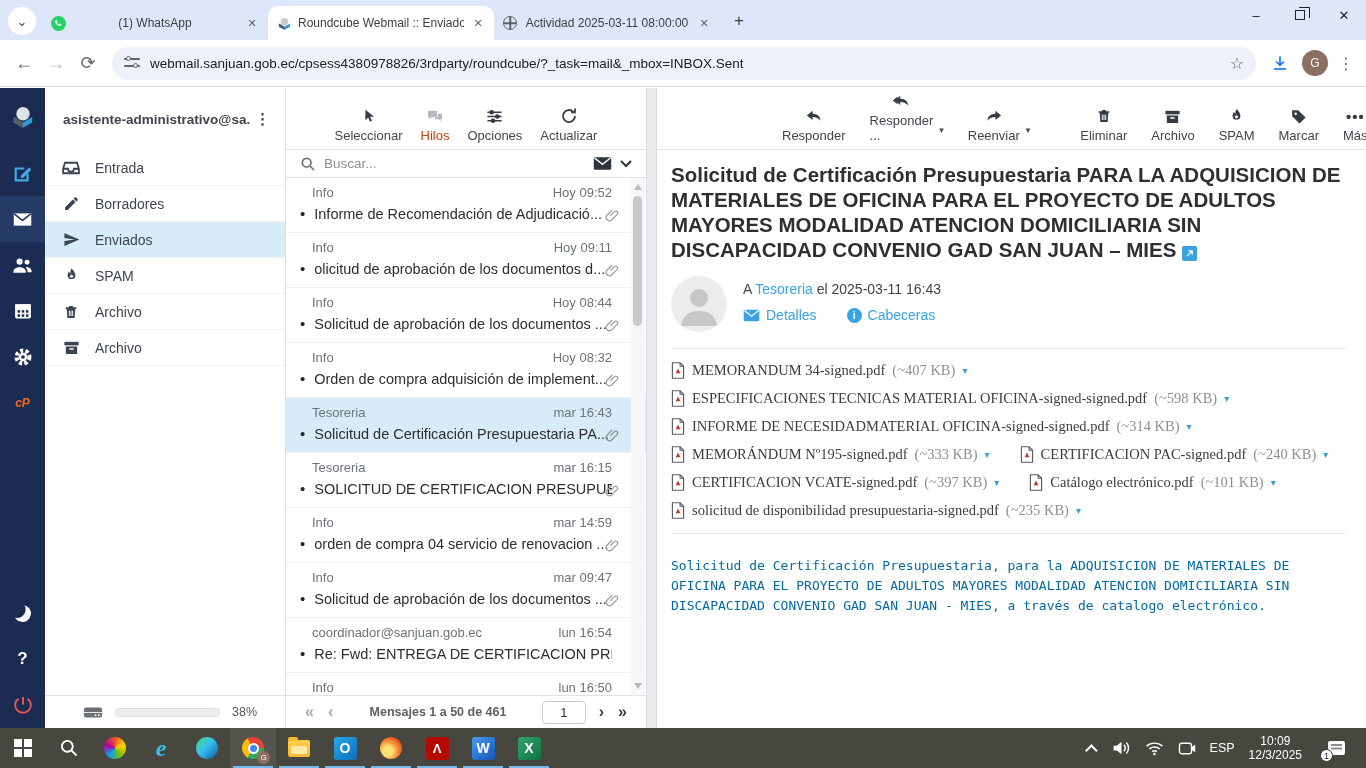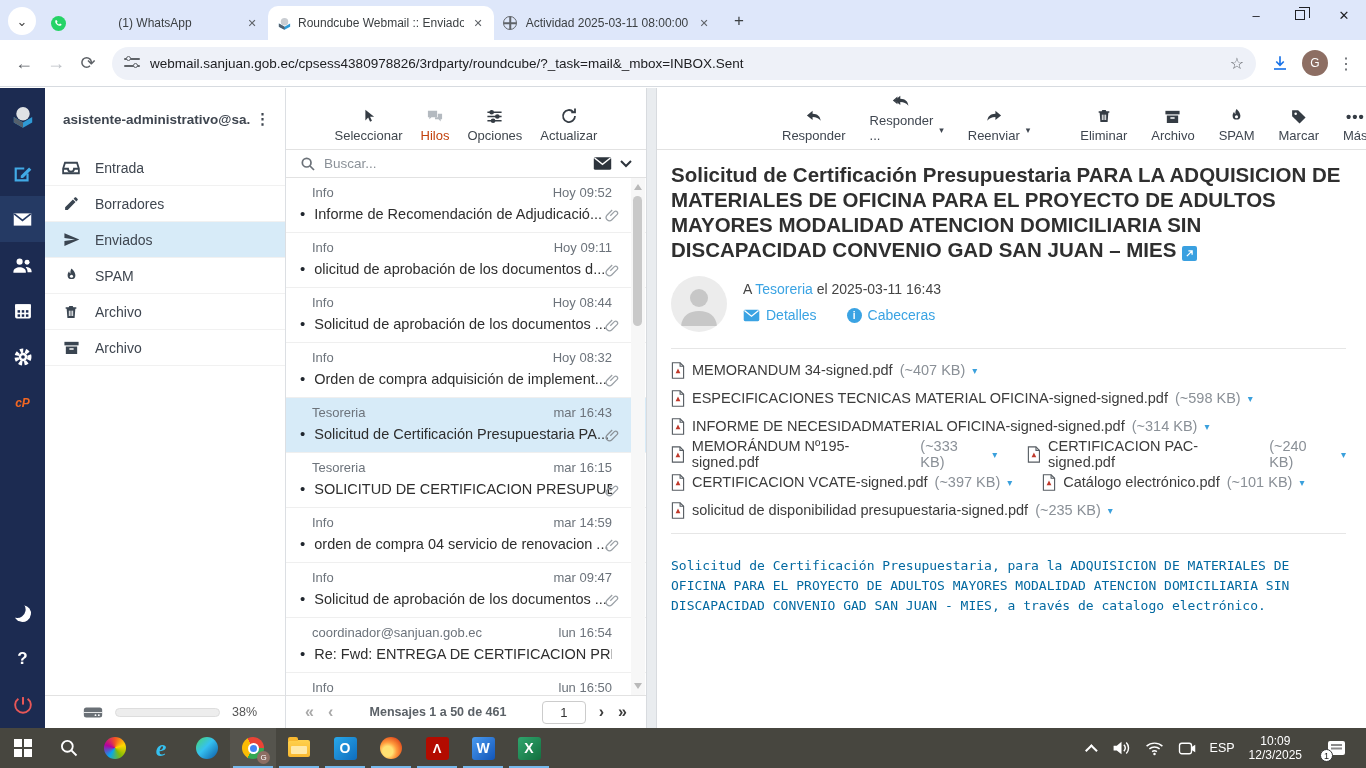--- a/index.html
+++ b/index.html
@@ -98,21 +98,21 @@
   .msgbody{flex:1;overflow:hidden;padding:12px 20px 0 14px;}
   .subject{font-size:20.5px;font-weight:bold;color:#2f2f2f;line-height:25px;max-width:690px;}
   .extlink{display:inline-flex;width:15px;height:15px;background:#3aa0e0;border-radius:2px;vertical-align:-1px;align-items:center;justify-content:center;margin-left:6px;}
   .senderblk{display:flex;margin-top:14px;}
   .avatar-ph{width:56px;height:56px;border-radius:50%;background:#ececec;overflow:hidden;display:flex;align-items:center;justify-content:center;}
   .sinfo{margin-left:16px;padding-top:5px;font-size:14px;color:#444;}
   .sinfo .lnk{color:#3aa3e3;}
   .slinks{display:flex;gap:30px;margin-top:10px;align-items:center;}
   .slink{display:flex;align-items:center;gap:6px;color:#3aa3e3;font-size:14px;}
   .info-ic{width:15px;height:15px;border-radius:50%;background:#3aa3e3;color:#fff;font-size:10px;font-weight:bold;display:flex;align-items:center;justify-content:center;}
-  .attbox{margin-top:16px;border-top:1px solid #e6e6e6;border-bottom:1px solid #e6e6e6;padding:7px 0 9px;max-width:694px;}
+  .attbox{margin-top:16px;border-top:1px solid #e6e6e6;border-bottom:1px solid #e6e6e6;padding:7px 0 9px;max-width:694px;font-family:Liberation Serif, serif;}
   .attrow{display:flex;gap:30px;}
   .att{display:inline-flex;align-items:center;gap:7px;height:28px;font-size:14.5px;}
   .att-name{color:#3c3c3c;}
   .att-size{color:#8a9097;}
   .att-caret{color:#3aa0dc;font-size:10px;}
   .bodytext{margin-top:22px;font-family:"DejaVu Sans Mono",monospace;font-size:13px;color:#0369a1;line-height:20px;max-width:690px;}
 
   
   .taskbar{position:absolute;left:0;right:0;bottom:0;height:40px;background:#47463f;display:flex;align-items:stretch;}
   .tb-slot{width:46px;display:flex;align-items:center;justify-content:center;position:relative;}

